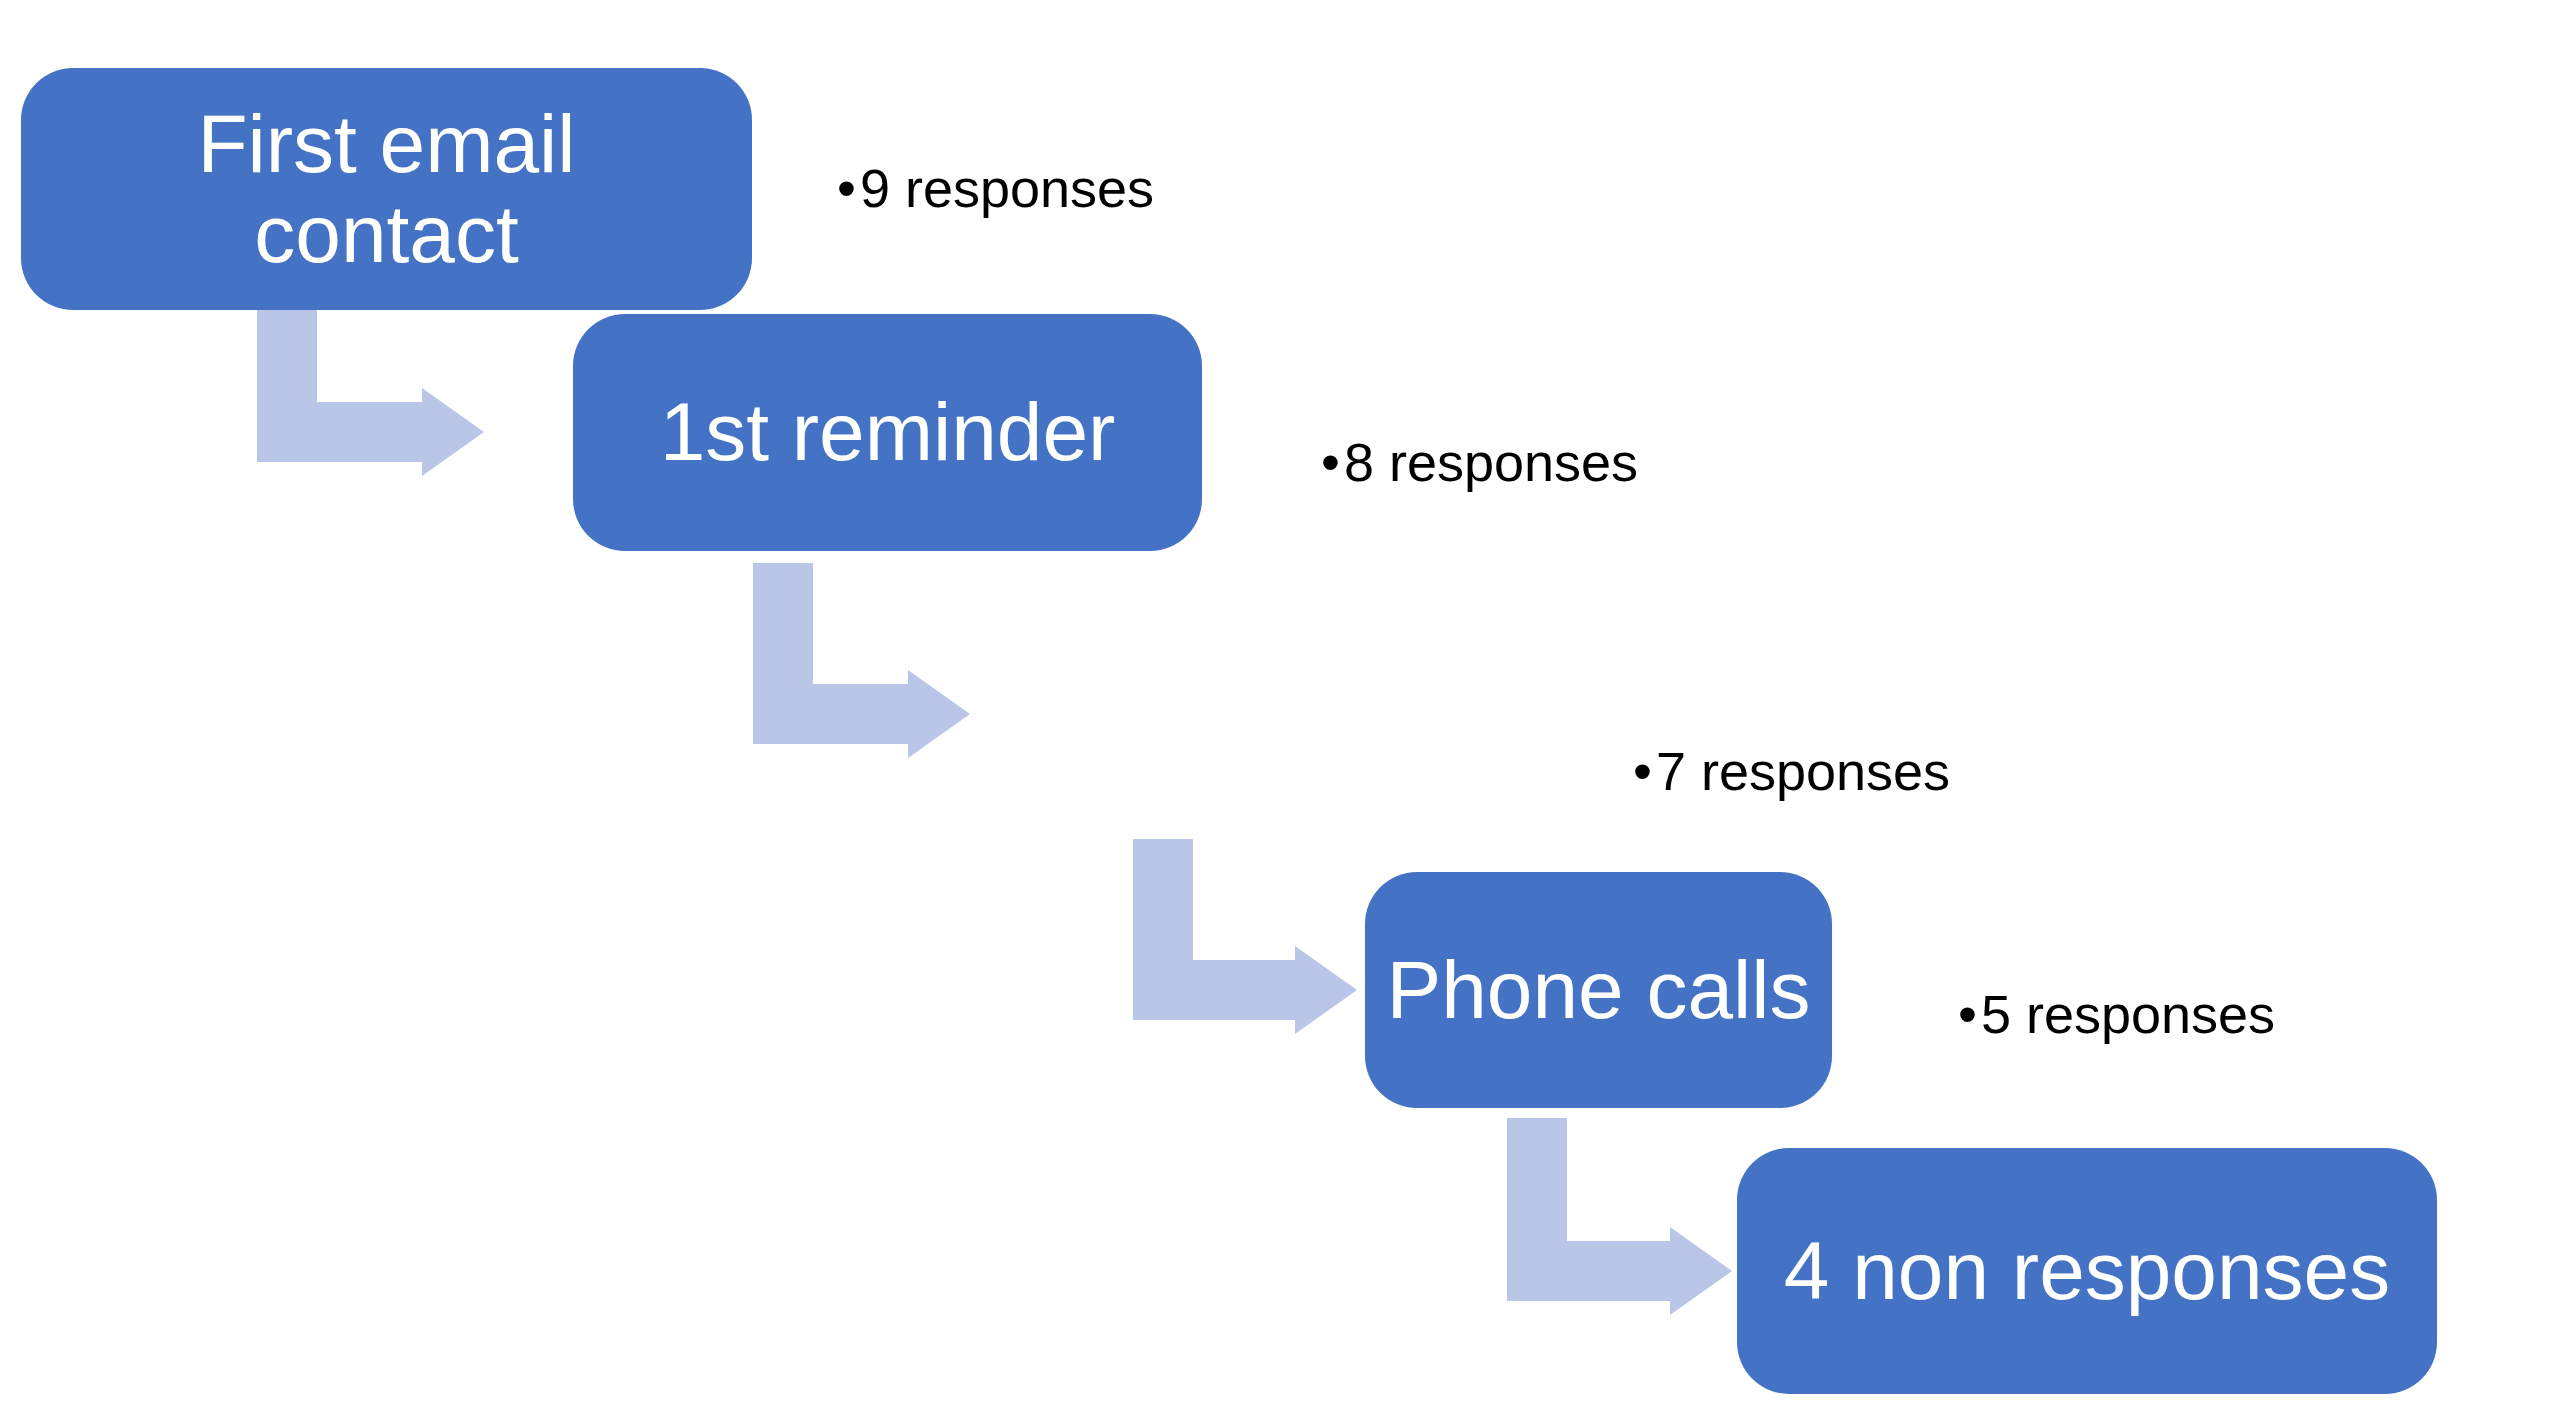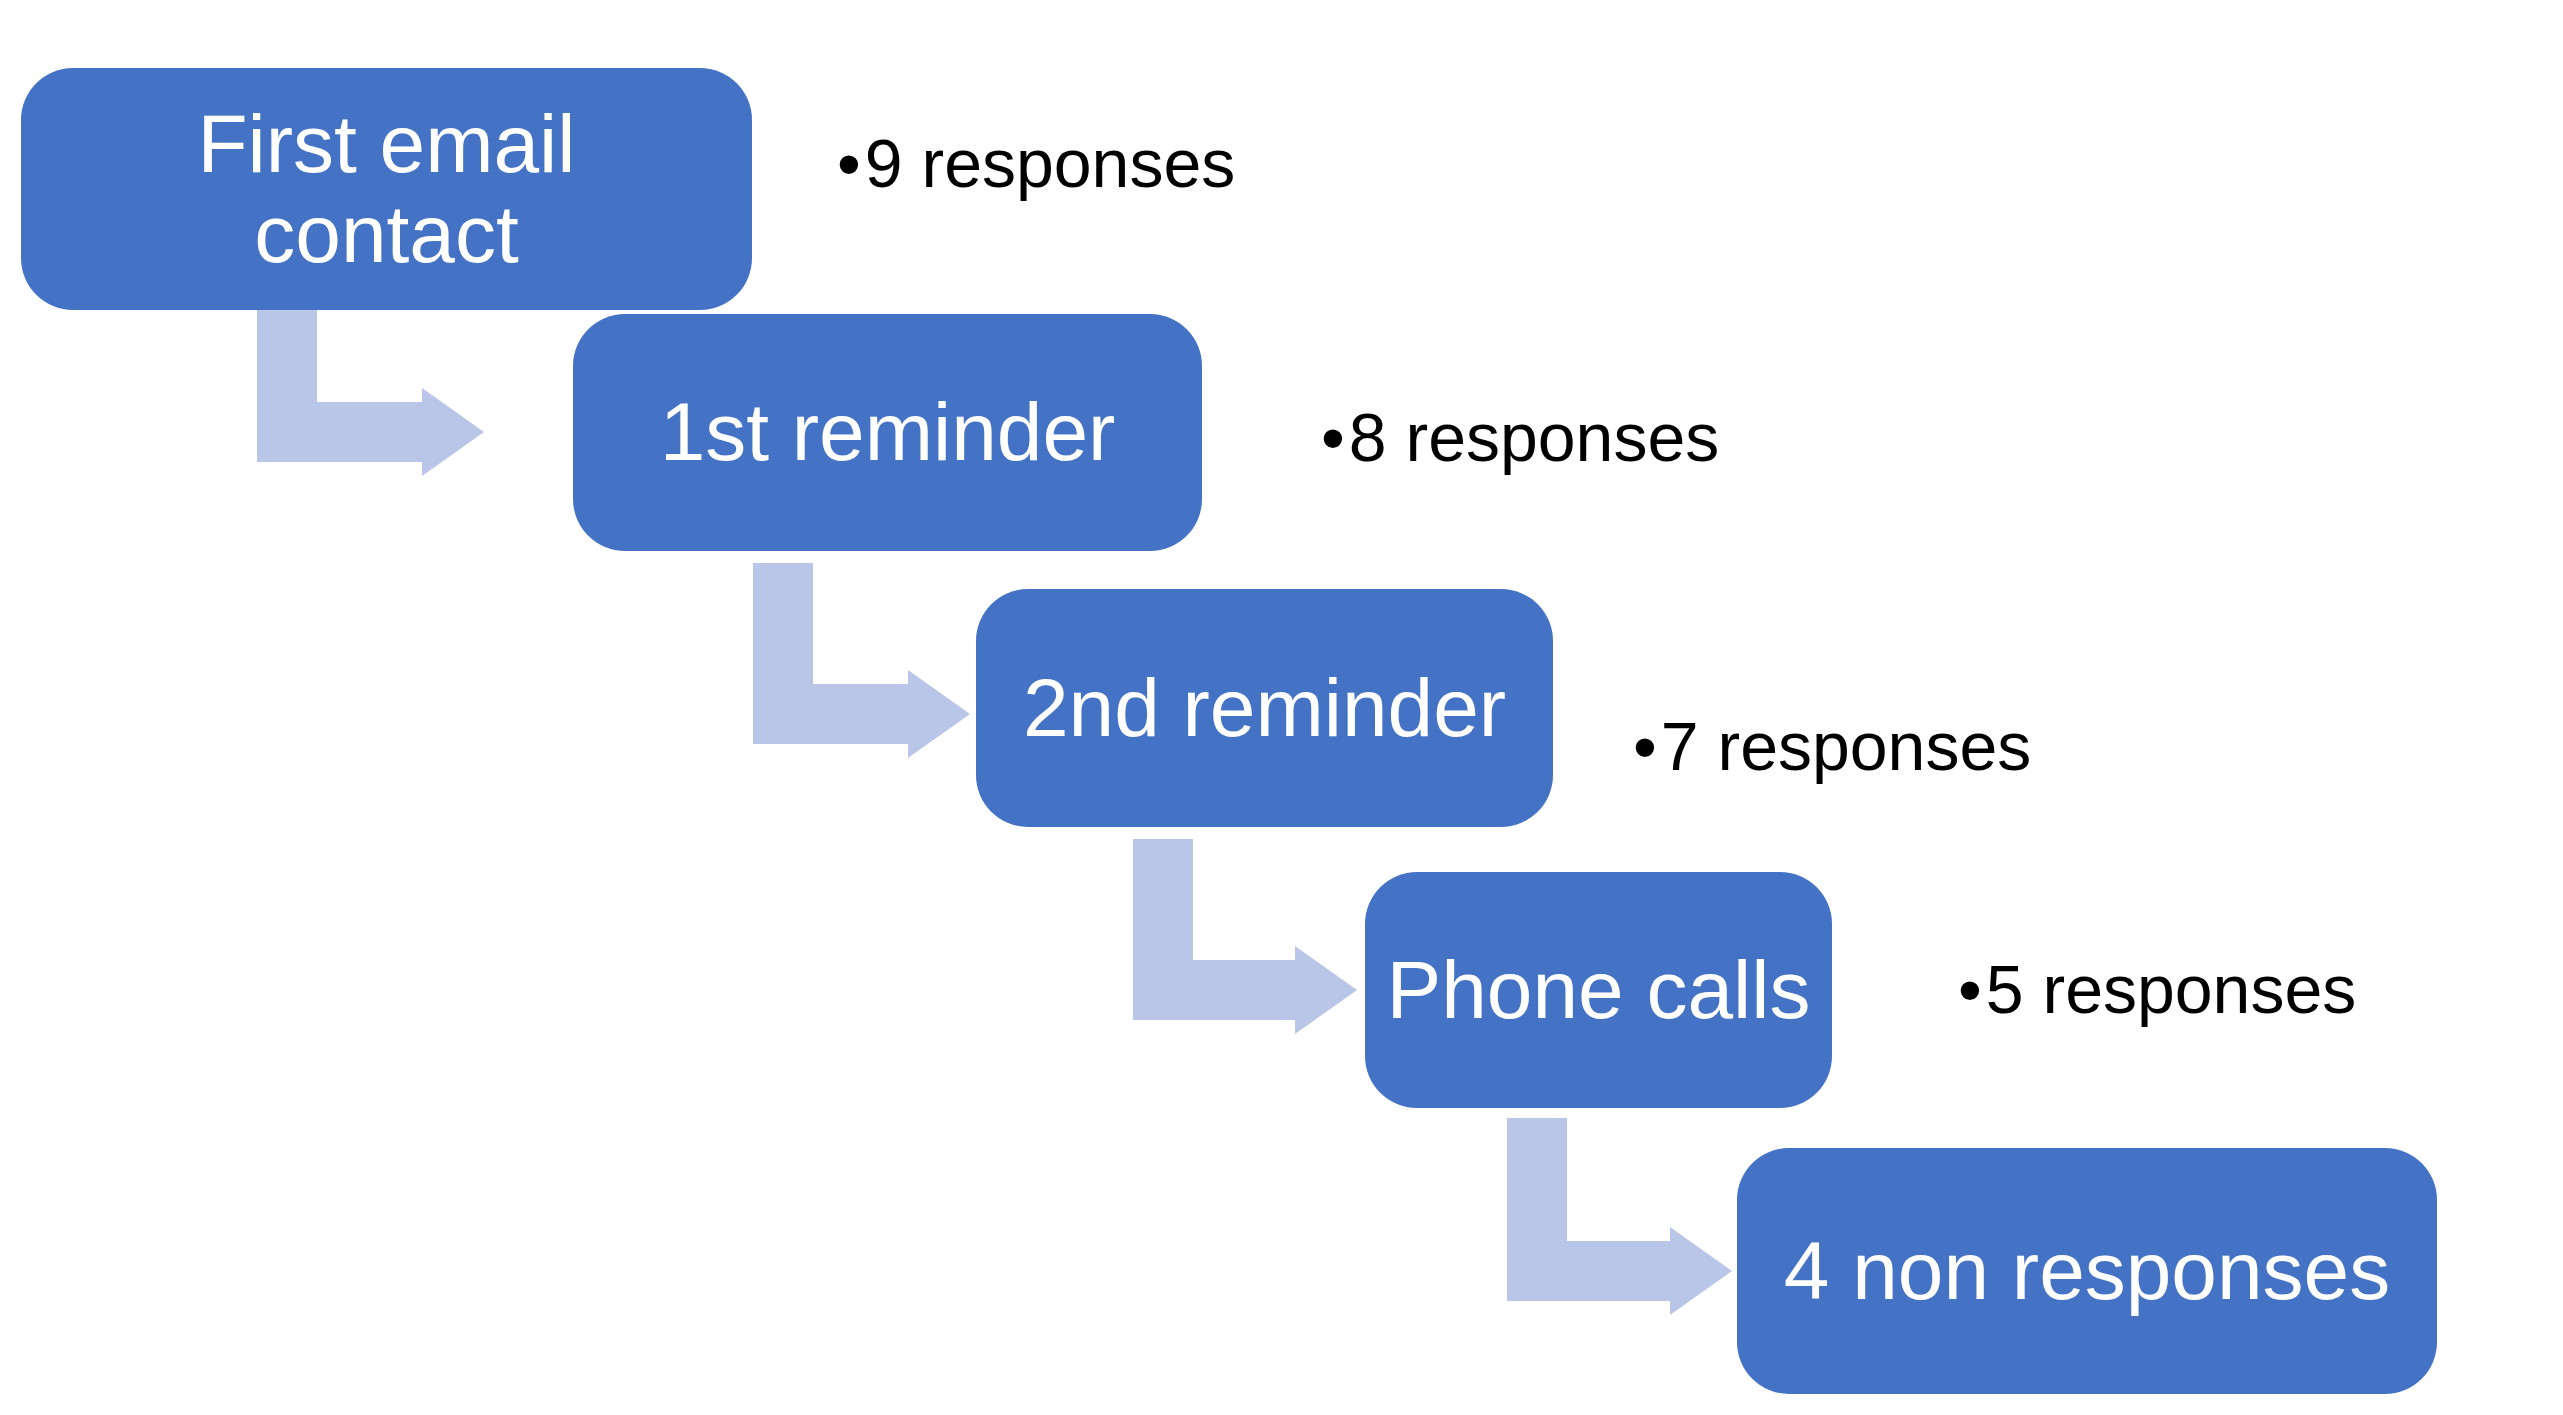--- a/index.html
+++ b/index.html
@@ -42,22 +42,23 @@
     letter-spacing: 0px;
   }
   .step-box.wrap-label {
     padding: 0 110px;
   }
   .annotation {
     position: absolute;
     transform: translateY(-50%);
     white-space: nowrap;
     color: var(--annotation-text, #000000);
-    font-size: 68px;
+    font-size: 54px;
     line-height: 1;
+    margin-top: 25px;
   }
   .annotation .bullet {
     display: inline-block;
     margin-right: 4px;
   }
 </style>
 </head>
 <body>
 
 <div class="stage">
@@ -70,23 +71,20 @@
   </svg>
 
   <div class="step-box wrap-label" style="left:21px; top:25px; width:731px; height:242px;margin-top:43px;">
     <span class="step-label">First email contact</span>
   </div>
 
   <div class="step-box" style="left:573px; top:314px; width:629px; height:237px;">
     <span class="step-label">1st reminder</span>
   </div>
 
-  <div class="step-box" style="left:976px; top:589px; width:577px; height:238px;">
-    <span class="step-label">2nd reminder</span>
-  </div>
 
   <div class="step-box" style="left:1365px; top:872px; width:467px; height:236px;">
     <span class="step-label">Phone calls</span>
   </div>
 
   <div class="step-box" style="left:1737px; top:1148px; width:700px; height:246px;">
     <span class="step-label">4 non responses</span>
   </div>
 
   <div class="annotation" style="left:837px; top:163px;">

